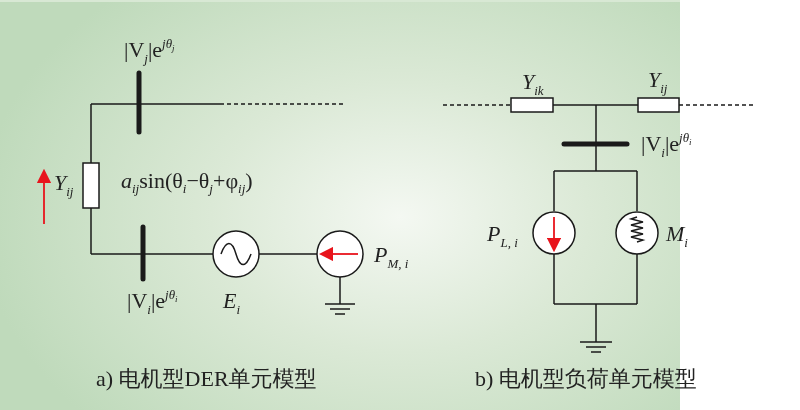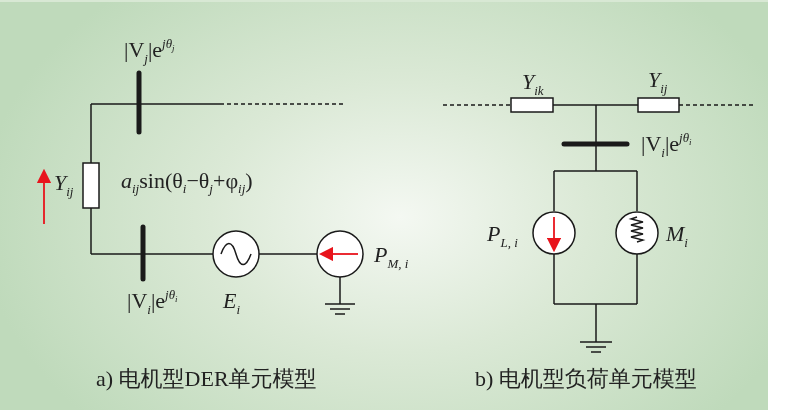--- a/index.html
+++ b/index.html
@@ -1,18 +1,18 @@
 <!DOCTYPE html>
 <html><head>
 <meta charset="utf-8">
 <style>
   html, body { margin: 0; padding: 0; }
   body { width: 800px; height: 410px; overflow: hidden; }
   #canvas {
-    position: relative; width: 768px; height: 410px;
+    position: relative; width: 680px; height: 410px;
     background: radial-gradient(ellipse 420px 300px at 400px 215px, #f4f8f2 0%, #dbe9d6 45%, #bfdabb 100%);
     border-top: 2px solid #d8e8d4;
     box-sizing: border-box;
   }
   svg { position: absolute; left: 0; top: 0; }
   .math { font-family: "Liberation Serif", "DejaVu Serif", serif; fill: #222; }
   .it { font-style: italic; }
   .caption { font-family: "Liberation Serif", "DejaVu Serif", serif; fill: #222; font-size: 22px; }
 </style>
 </head>

